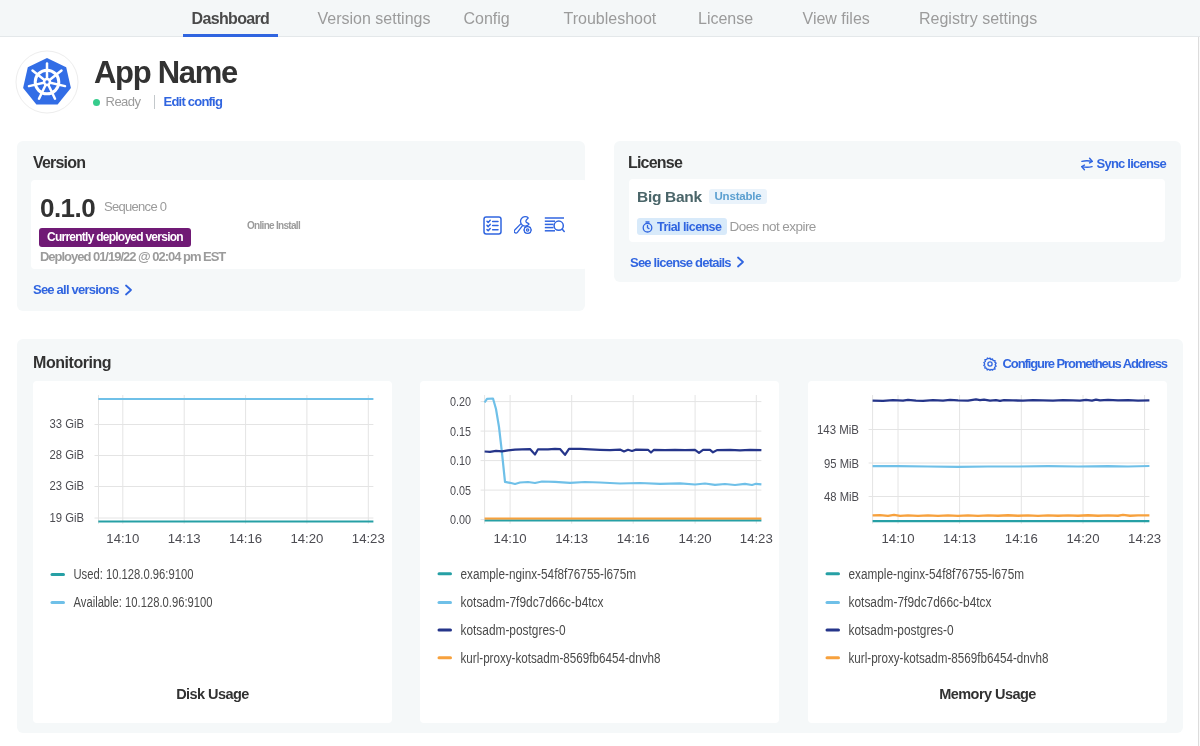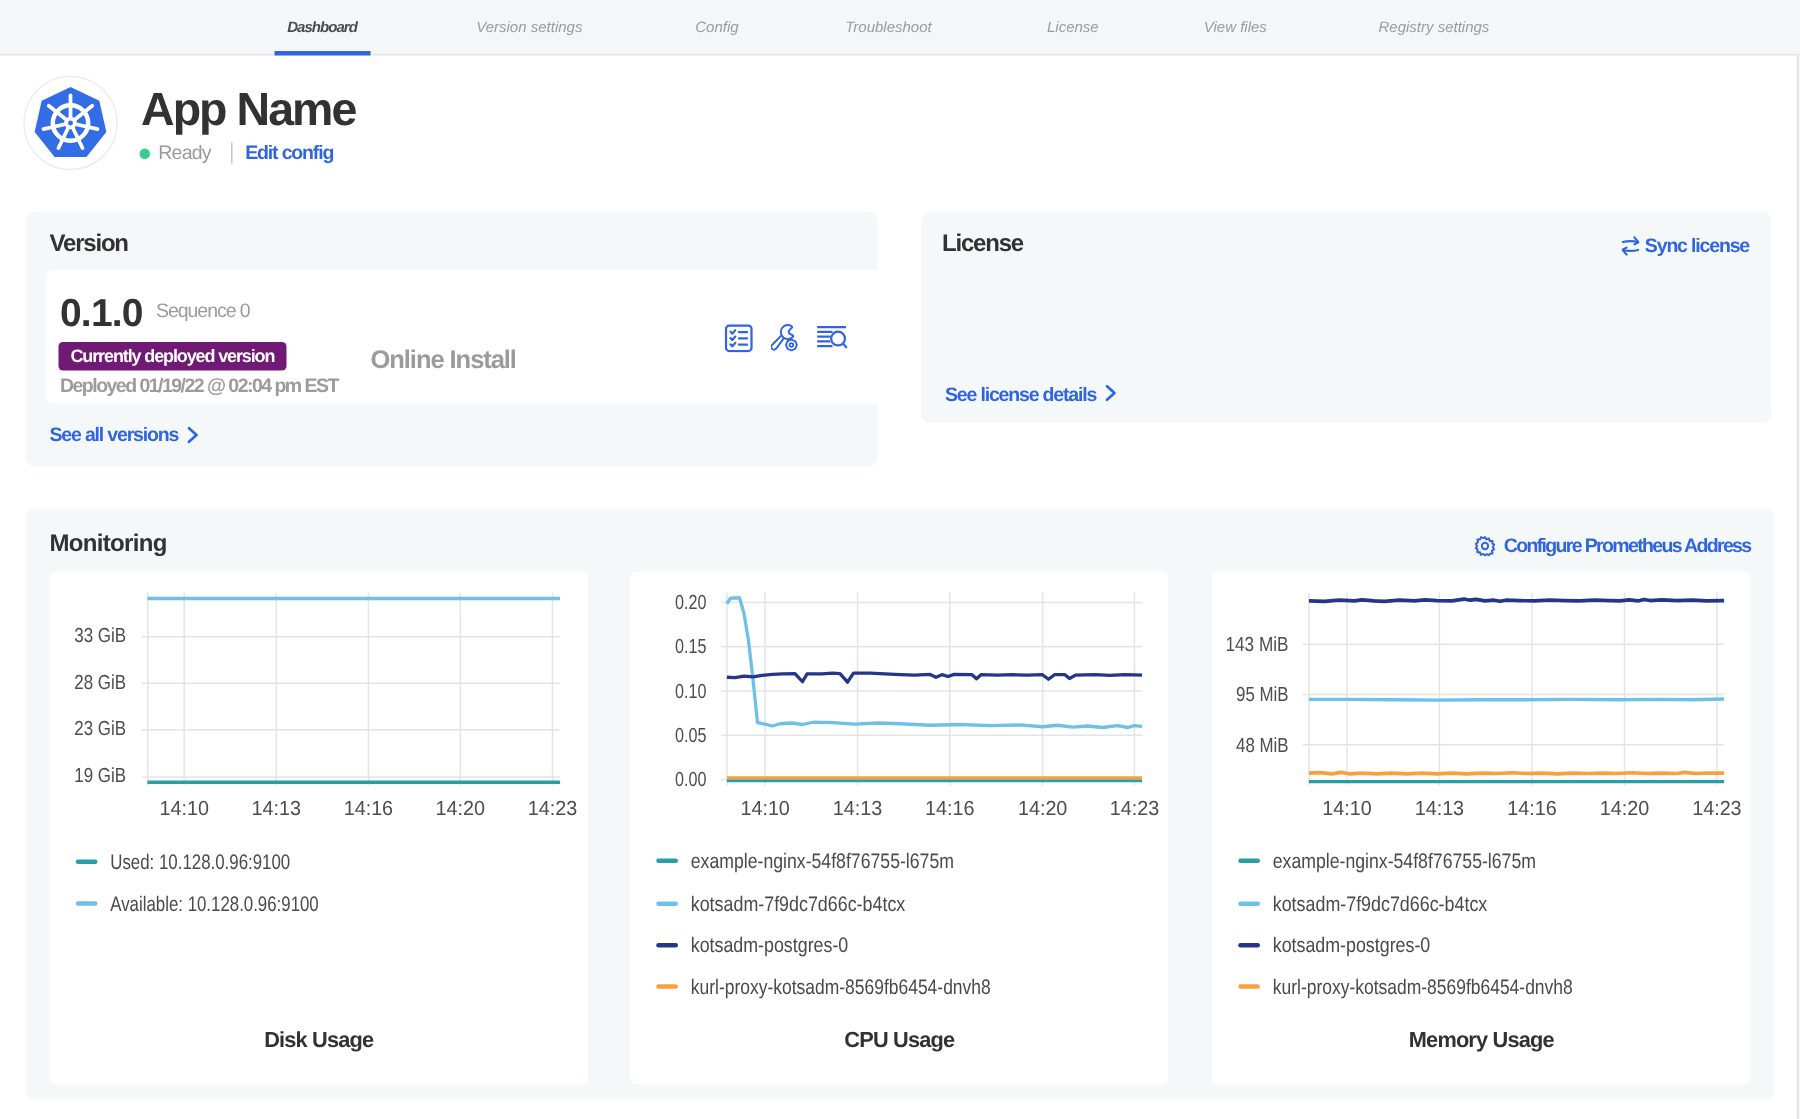--- a/index.html
+++ b/index.html
@@ -1,19 +1,19 @@
 <!DOCTYPE html>
 <html><head>
 <meta charset="utf-8">
 <style>
 * { margin:0; padding:0; box-sizing:border-box; }
 html,body { width:1200px; height:746px; background:#fff; font-family:"Liberation Sans",sans-serif; overflow:hidden; position:relative; }
 
 .nav { position:absolute; top:0; left:0; width:1200px; height:37px; background:#f4f7f8; border-bottom:1px solid #e4e8ea; }
-.nav-item { position:absolute; top:0; height:37px; line-height:38px; padding:0 9px; font-size:10px; font-weight:400; color:#9b9b9b; white-space:nowrap;font-style:italic; }
+.nav-item { position:absolute; top:0; height:37px; line-height:38px; padding:0 9px; font-size:16px; font-weight:400; color:#9b9b9b; white-space:nowrap; }
 .nav-item.active { color:#4a4a4a; font-weight:700; letter-spacing:-0.65px; border-bottom:3px solid #3065e0; }
 
 .scrollline { position:absolute; top:37px; left:1198px; width:2px; height:710px; background:#fafafa; border-left:1px solid #dcdcdc; }
 
 .logo { position:absolute; left:14px; top:49px; }
 .app-name { position:absolute; left:94px; top:55px; font-size:31px; font-weight:700; color:#323232; letter-spacing:-1.3px; }
 .ready-dot { position:absolute; left:92.5px; top:98.5px; width:7.5px; height:7.5px; border-radius:50%; background:#36cc8c; }
 .ready-txt { position:absolute; left:105.5px; top:95px; line-height:14px; font-size:13px; color:#9b9b9b; letter-spacing:-0.5px; }
 .hdr-div { position:absolute; left:153.5px; top:95px; width:1px; height:14px; background:#c3c8cb; }
 .blink { font-size:13px; font-weight:700; color:#3065e0; letter-spacing:-0.78px; }
@@ -28,21 +28,21 @@
 .hlink { display:flex; align-items:center; font-size:13px; font-weight:700; color:#3065e0; letter-spacing:-0.78px; white-space:nowrap; }
 .hlink svg { margin-right:4px; flex:none; }
 .hlink + .hlink { margin-left:18px; }
 .white { position:absolute; background:#fff; border-radius:4px; }
 
 #v-white { left:14px; top:39px; width:556px; height:89px; }
 .vnum { position:absolute; left:9px; top:14.5px; font-size:26px; font-weight:700; color:#323232; letter-spacing:-0.55px; line-height:26px; }
 .vseq { position:absolute; left:73px; top:20px; font-size:13px; color:#9b9b9b; letter-spacing:-0.7px; line-height:13px; }
 .vbadge { position:absolute; left:8px; top:48px; height:18.5px; line-height:18.5px; padding:0 8px; background:#701a75; color:#fff; font-size:12px; font-weight:700; letter-spacing:-0.75px; border-radius:3px; }
 .vdep { position:absolute; left:9px; top:70px; font-size:13px; font-weight:700; color:#9b9b9b; letter-spacing:-1.02px; line-height:13px; }
-.vonline { position:absolute; left:216px; top:39px; font-size:17px; font-weight:700; color:#9b9b9b; letter-spacing:-0.7px; line-height:13px;margin-top:14px; }
+.vonline { position:absolute; left:216px; top:39px; font-size:10px; font-weight:700; color:#9b9b9b; letter-spacing:-0.7px; line-height:13px; }
 .vicons { position:absolute; left:452px; top:36px; display:flex; align-items:center; }
 .vicons svg { display:block; }
 .seelink { position:absolute; left:16px; display:flex; align-items:center; line-height:15px; }
 .seelink svg { margin-left:5px; }
 
 #l-white { left:15px; top:38px; width:536px; height:63px; }
 .lname { position:absolute; left:8px; top:9.5px; font-size:15.5px; font-weight:700; color:#4a6569; letter-spacing:-0.3px; line-height:16px; }
 .lchan { position:absolute; left:80px; top:10px; height:14.5px; line-height:14.5px; padding:0 5.5px; background:#eaf3fb; border-radius:3px; font-size:11.5px; font-weight:600; color:#5b9fd0; letter-spacing:-0.2px; }
 .ltrial { position:absolute; left:8px; top:39px; height:17px; background:#d8eafa; border-radius:3px; display:flex; align-items:center; padding:0 6px 0 5px; font-size:12.5px; font-weight:700; color:#3065e0; letter-spacing:-0.55px; }
 .ltrial svg { margin-right:4px; flex:none; }
@@ -142,20 +142,30 @@
 <div class="card" id="card-license">
   <div class="card-title" style="left:14px">License</div>
   <div class="hlinks" style="right:15px">
     <div class="hlink"><svg width="12" height="14" viewBox="0 0 12 14" fill="none" stroke="#3065e0" stroke-width="1.4" stroke-linecap="round" stroke-linejoin="round">
           <path d="M0.9 4.4 C3.6 3.7 8.2 3.7 11 4.4"></path>
           <path d="M8.6 1.2 L11.3 4.5 L8.6 5.9"></path>
           <path d="M11.1 9.6 C8.4 10.3 3.8 10.3 1 9.6"></path>
           <path d="M3.4 12.8 L0.7 9.5 L3.4 8.1"></path>
         </svg>Sync license</div>
   </div>
+  <div class="white" id="l-white">
+    <div class="lname">Big Bank</div>
+    <div class="lchan">Unstable</div>
+    <div class="ltrial"><svg width="11" height="12" viewBox="0 0 11 12" fill="none" stroke="#3065e0" stroke-width="1.3">
+          <circle cx="5.5" cy="6.7" r="4.3"></circle>
+          <path d="M5.5 4.5 L5.5 6.7 L7 7.6" stroke-linecap="round"></path>
+          <line x1="4" y1="1" x2="7" y2="1" stroke-linecap="round"></line>
+        </svg>Trial license</div>
+    <div class="lexpire" style="top:41px">Does not expire</div>
+  </div>
   <div class="seelink blink" style="top:113.5px">See license details <svg width="9" height="12" viewBox="0 0 9 12" fill="none" stroke="#3065e0" stroke-width="1.8" stroke-linecap="round" stroke-linejoin="round">
         <path d="M2 1.5 L7 6 L2 10.5"></path>
       </svg></div>
 </div>
 
 <div class="card" id="card-monitor">
   <div class="card-title" style="top:15px; letter-spacing:-0.45px">Monitoring</div>
   <div class="hlinks" style="right:16px; top:17px">
     <div class="hlink" style="letter-spacing:-1.1px"><svg width="14" height="14" viewBox="0 0 16 16" style="margin-right:6px" fill="none" stroke="#3065e0" stroke-width="1.5">
           <circle cx="8" cy="8" r="2.4"></circle>
@@ -239,21 +249,20 @@
         <line x1="19" y1="249.1" x2="30.5" y2="249.1" stroke="#25358a"></line>
         <line x1="19" y1="276.7" x2="30.5" y2="276.7" stroke="#f7a13d"></line>
       </g>
       <g font-size="14" fill="#4a4a4a">
         <text x="40.5" y="197.6" textLength="175.5" lengthAdjust="spacingAndGlyphs">example-nginx-54f8f76755-l675m</text>
         <text x="40.5" y="226.3" textLength="143" lengthAdjust="spacingAndGlyphs">kotsadm-7f9dc7d66c-b4tcx</text>
         <text x="40.5" y="253.9" textLength="105" lengthAdjust="spacingAndGlyphs">kotsadm-postgres-0</text>
         <text x="40.5" y="281.5" textLength="200" lengthAdjust="spacingAndGlyphs">kurl-proxy-kotsadm-8569fb6454-dnvh8</text>
       </g>
     </svg>
-    <div class="chart-title">CPU Usage</div>
   </div>
 
   <div class="chart-card" id="chart3">
     <svg class="plot" width="359" height="300" viewBox="0 0 359 300">
       <g stroke="#e4e4e4" stroke-width="1" fill="none">
         <line x1="64.6" y1="14" x2="64.6" y2="142.7"></line>
         <line x1="90" y1="14" x2="90" y2="142.7"></line>
         <line x1="151.6" y1="14" x2="151.6" y2="142.7"></line>
         <line x1="213.3" y1="14" x2="213.3" y2="142.7"></line>
         <line x1="275" y1="14" x2="275" y2="142.7"></line>

